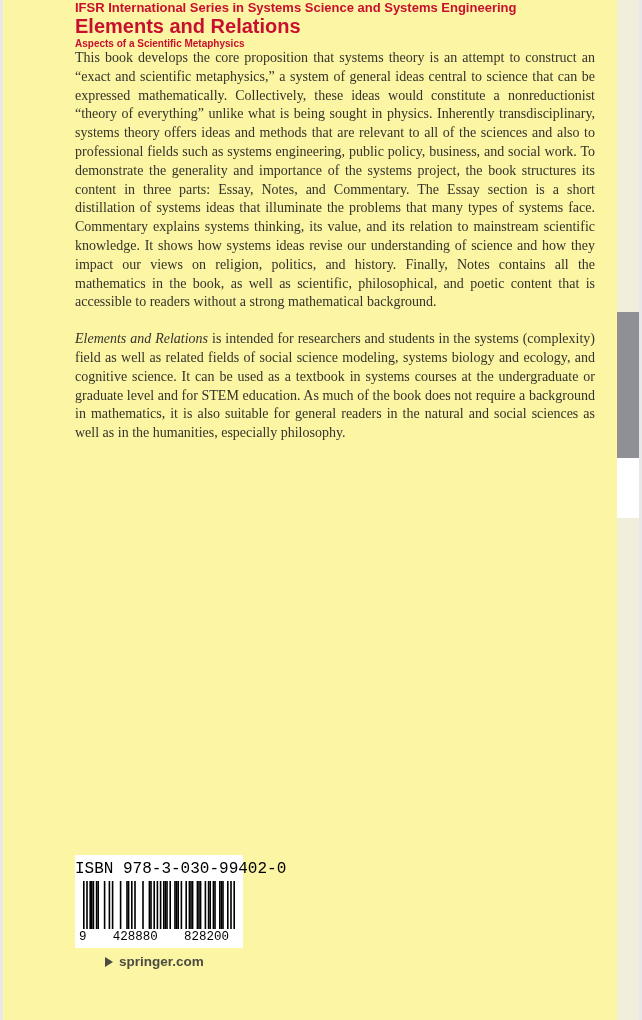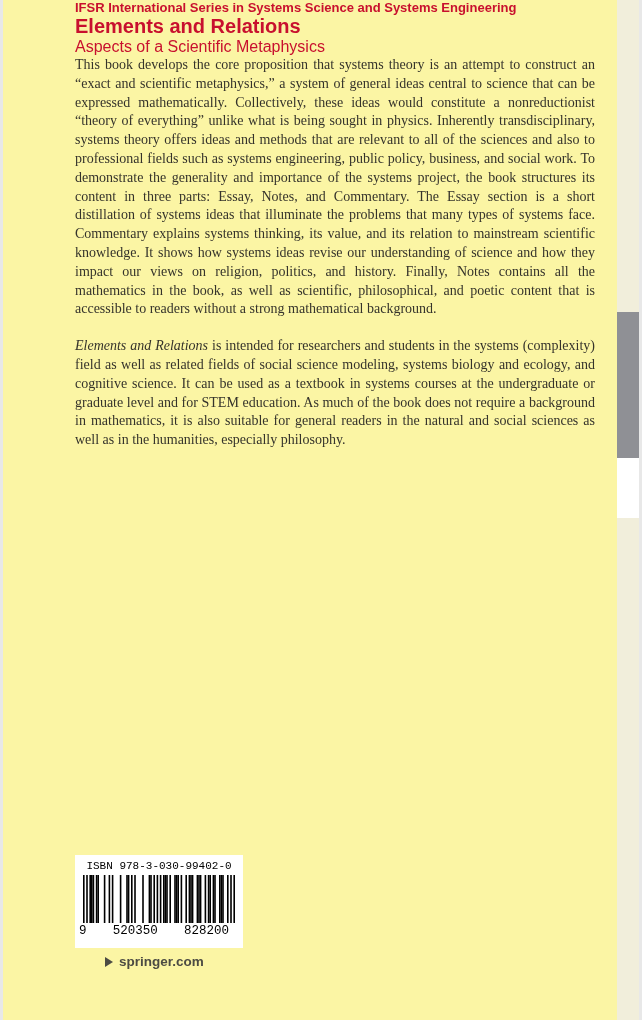--- a/index.html
+++ b/index.html
@@ -52,43 +52,43 @@
   .title {
     margin-top: 3px;
     font-family: "Liberation Sans", sans-serif;
     font-weight: bold;
     font-size: 20px;
     color: var(--c-accent-red, #C8102E);
   }
   .subtitle {
     margin-top: 3px;
     font-family: "Liberation Sans", sans-serif;
-    font-weight: normal;
-    font-size: 16px;
+    font-weight: bold;
+    font-size: 10px;
     color: var(--c-accent-red, #C8102E);
   }
   .para {
     margin-top: 24px;
     font-size: 14px;
     line-height: 18.8px;
     color: var(--c-body-text, #35332B);
     text-align: justify;
   }
   .para + .para { margin-top: 18px; }
   .para em { font-style: italic; }
 
   
   .barcode-box {
     position: absolute; left: 72px; top: 855px;
     width: 168px; height: 93px;
     background: #ffffff;
   }
   .isbn-label {
     font-family: "Liberation Mono", monospace;
-    font-size: 11px;
+    font-size: 16px;
     color: #000;
     text-align: center;
     padding-top: 5px;
     white-space: nowrap;
   }
   .barcode-svg {
     display: block;
     margin: 3px auto 0 auto;
     fill: #000;
   }
@@ -185,21 +185,21 @@
         <rect x="131.2" y="0" width="1.6" height="48"></rect>
         <rect x="136.0" y="0" width="1.6" height="48"></rect>
         <rect x="137.6" y="0" width="1.6" height="48"></rect>
         <rect x="139.2" y="0" width="1.6" height="48"></rect>
         <rect x="144.0" y="0" width="1.6" height="48"></rect>
         <rect x="147.2" y="0" width="1.6" height="48"></rect>
         <rect x="150.4" y="0" width="1.6" height="48"></rect>
       </svg>
     <div class="barcode-number">
       <span>9</span>
-      <span>520350</span>
+      <span>428880</span>
       <span>828200</span>
     </div>
   </div>
 
   <div class="footer">
     <span class="arrow-icon"></span>
     <span>springer.com</span>
   </div>
 
 </div>

